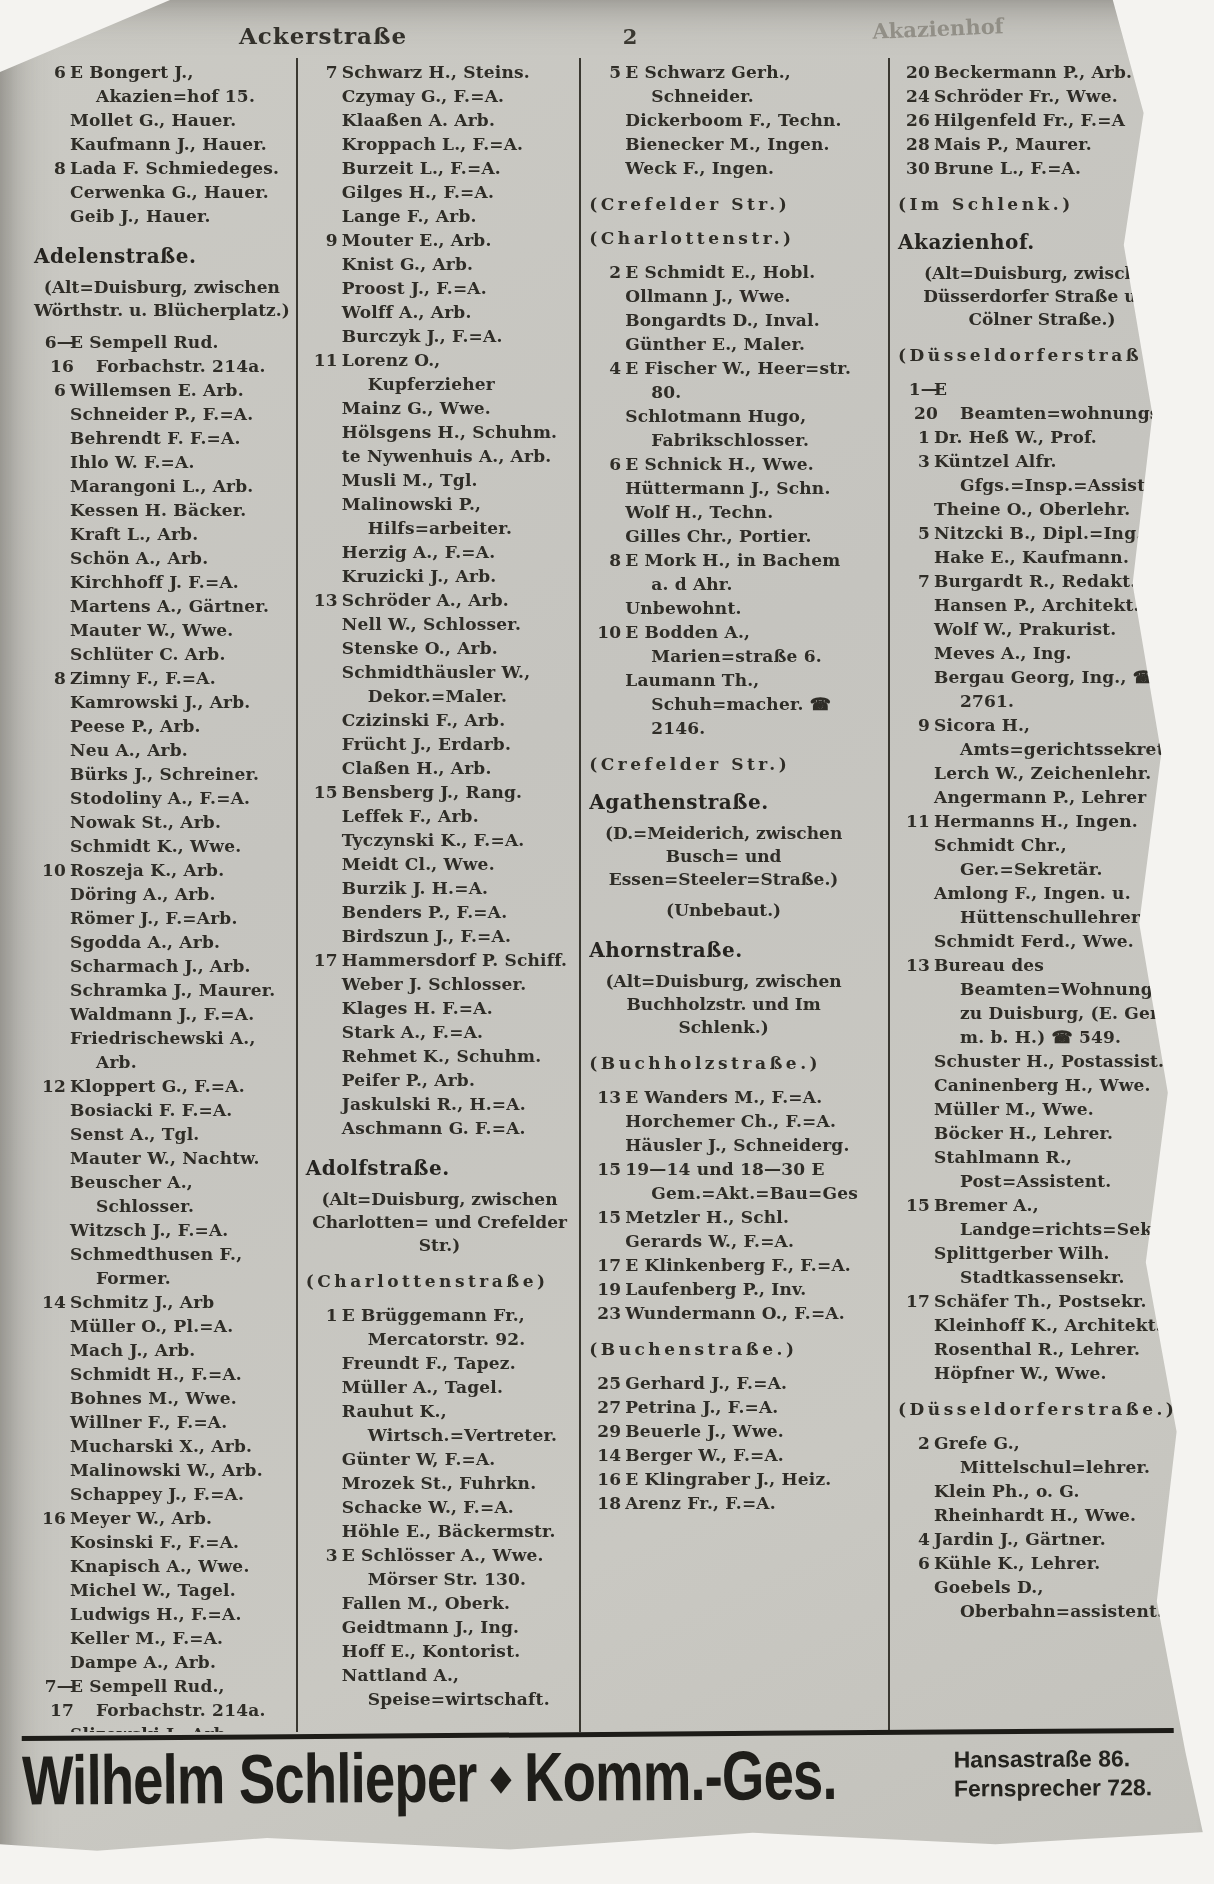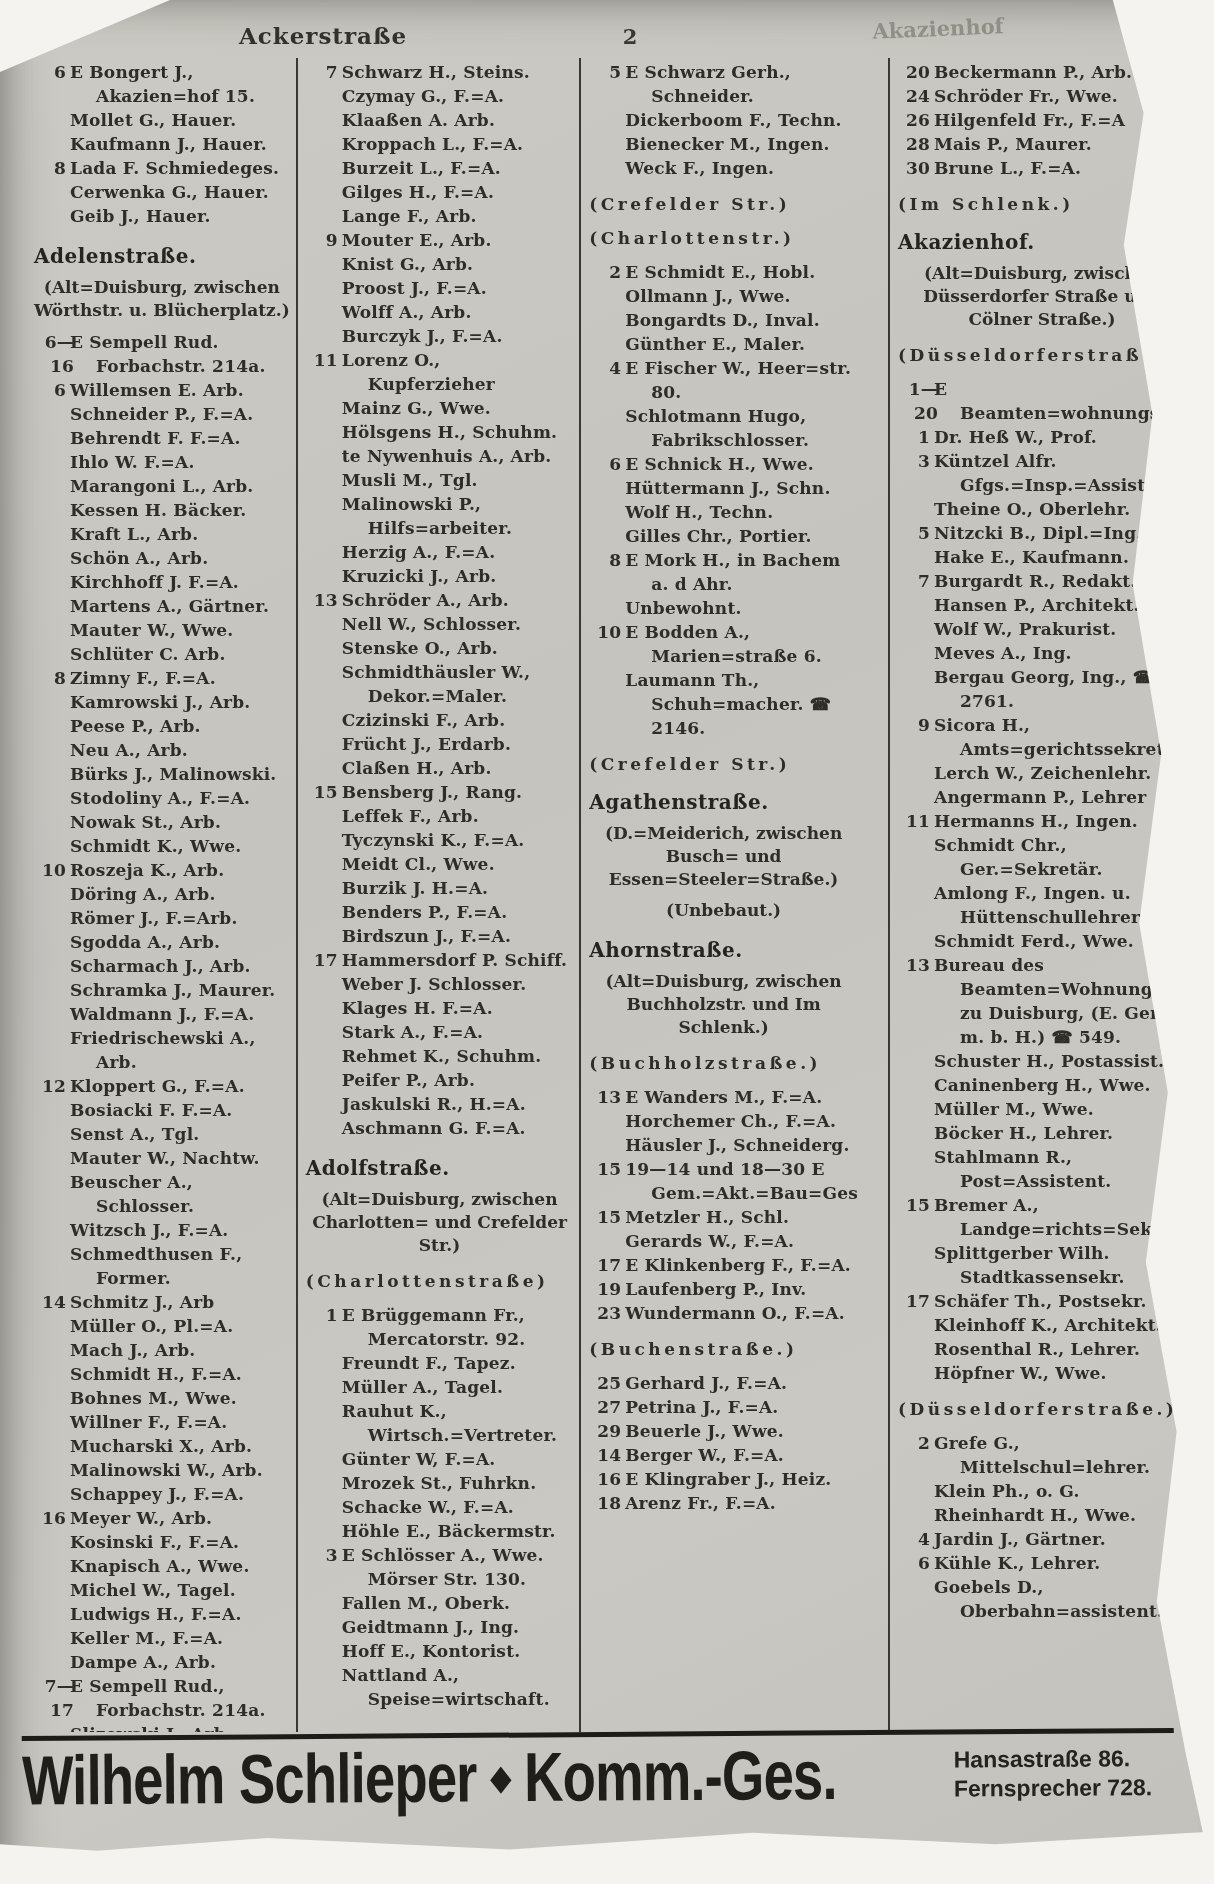--- a/index.html
+++ b/index.html
@@ -75,21 +75,21 @@
         <div class="entry"><span>Kraft L., Arb.</span></div>
         <div class="entry"><span>Schön A., Arb.</span></div>
         <div class="entry"><span>Kirchhoff J. F.=A.</span></div>
         <div class="entry"><span>Martens A., Gärtner.</span></div>
         <div class="entry"><span>Mauter W., Wwe.</span></div>
         <div class="entry"><span>Schlüter C. Arb.</span></div>
         <div class="entry"><span class="num">8</span><span>Zimny F., F.=A.</span></div>
         <div class="entry"><span>Kamrowski J., Arb.</span></div>
         <div class="entry"><span>Peese P., Arb.</span></div>
         <div class="entry"><span>Neu A., Arb.</span></div>
-        <div class="entry"><span>Bürks J., Malinowski.</span></div>
+        <div class="entry"><span>Bürks J., Schreiner.</span></div>
         <div class="entry"><span>Stodoliny A., F.=A.</span></div>
         <div class="entry"><span>Nowak St., Arb.</span></div>
         <div class="entry"><span>Schmidt K., Wwe.</span></div>
         <div class="entry"><span class="num">10</span><span>Roszeja K., Arb.</span></div>
         <div class="entry"><span>Döring A., Arb.</span></div>
         <div class="entry"><span>Römer J., F.=Arb.</span></div>
         <div class="entry"><span>Sgodda A., Arb.</span></div>
         <div class="entry"><span>Scharmach J., Arb.</span></div>
         <div class="entry"><span>Schramka J., Maurer.</span></div>
         <div class="entry"><span>Waldmann J., F.=A.</span></div>

